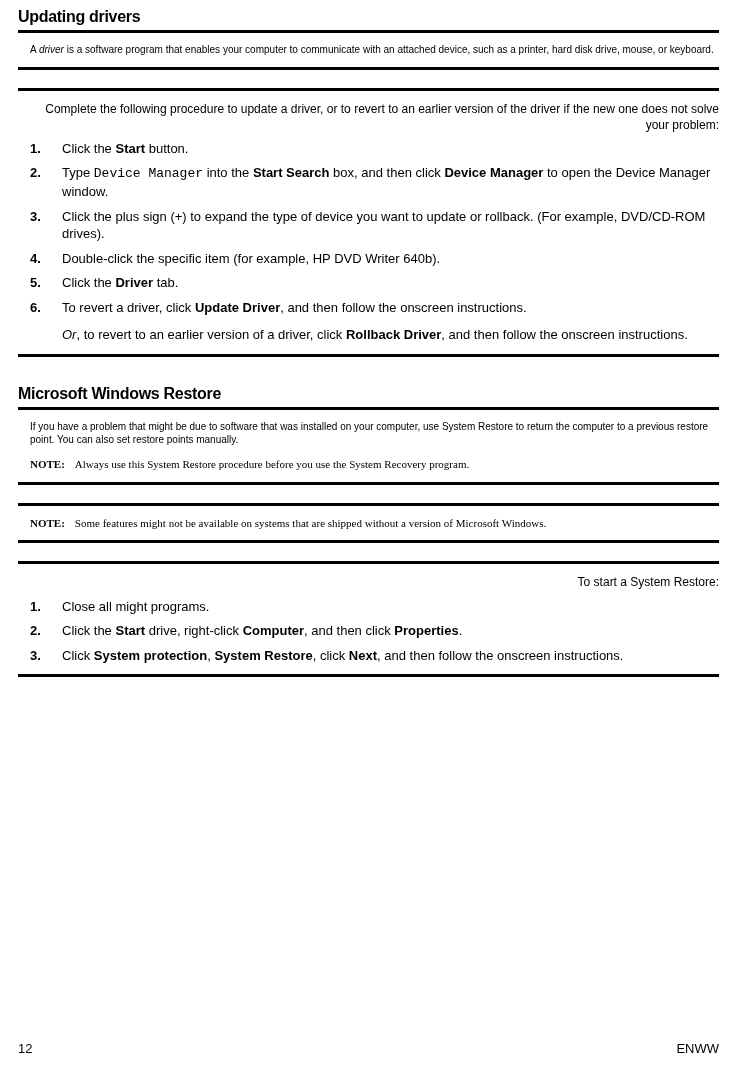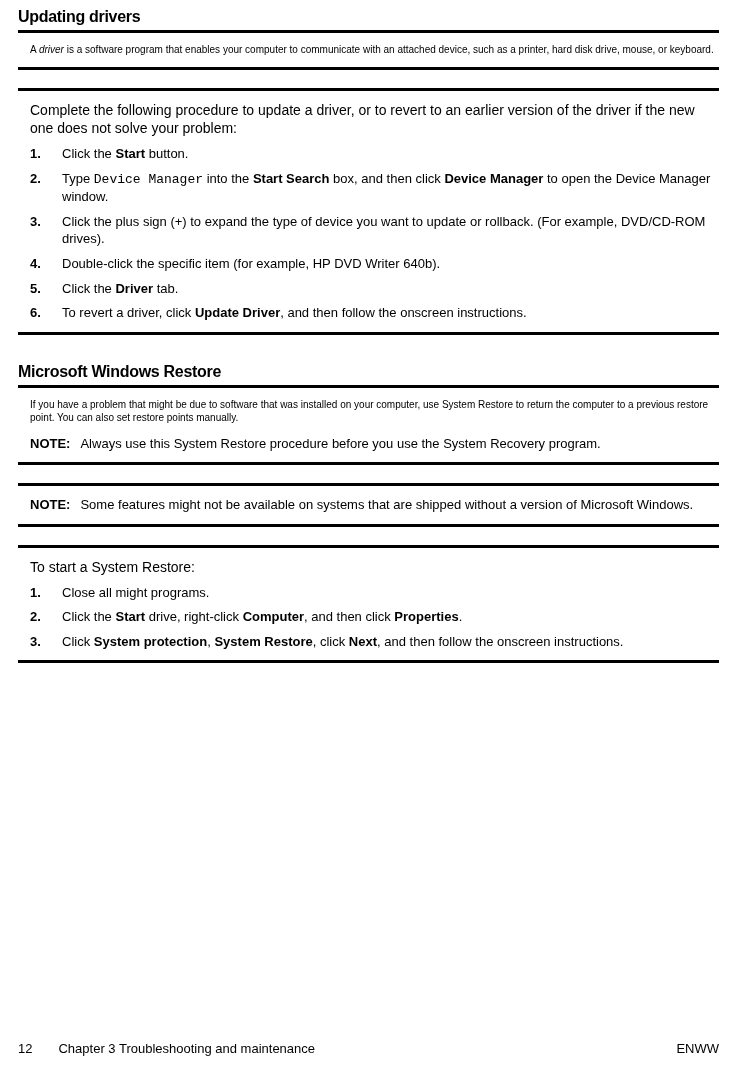--- a/index.html
+++ b/index.html
@@ -26,23 +26,24 @@
       border: none;
       border-top: 3px solid #000;
       margin: 0;
     }
     .para {
       font-size: 10px;
       line-height: 1.35;
       margin: 10px 0 10px 12px;
     }
     .para2 {
-      font-size: 14px;
+      font-size: 12px;
       line-height: 1.35;
       margin: 10px 0 6px 12px;
+      text-align: right;
     }
     .italic {
       font-style: italic;
     }
     .bold {
       font-weight: 700;
       text-align: center;
     }
     .mono {
       font-family: "Courier New", monospace;
@@ -67,22 +68,23 @@
     ol.steps > li .body {
       flex: 1;
     }
     .substep {
       margin-top: 10px;
       font-size: 13px;
       line-height: 1.35;
     }
     .note-block {
       margin: 10px 0 10px 12px;
-      font-size: 13px;
-      line-height: 1.35;
+      font-size: 11px;
+      line-height: 1.35;
+      font-family: Liberation Serif, serif;
     }
     .note-label {
       font-weight: 900;
       margin-right: 10px;
     }
     .spacer-sm {
       height: 18px;
     }
     .spacer-md {
       height: 28px;
@@ -93,21 +95,21 @@
       left: 18px;
       right: 28px;
       display: flex;
       justify-content: space-between;
       align-items: baseline;
       font-size: 13px;
     }
     .footer-left {
       display: flex;
       align-items: baseline;
-      gap: 26px;
+      gap: 18px;
     }
     .page-num {
       font-size: 13px;
     }
   </style>
 </head>
 <body>
 
 <h2 class="title">Updating drivers</h2>
 <hr class="rule-thick">
@@ -146,20 +148,23 @@
   <li>
     <span class="num">5.</span>
     <span class="body">
       <span>Click the </span><span class="bold">Driver</span><span> tab.</span>
     </span>
   </li>
   <li>
     <span class="num">6.</span>
     <span class="body">
       <span>To revert a driver, click </span><span class="bold">Update Driver</span><span>, and then follow the onscreen instructions.</span>
+      <div class="substep">
+        <span class="italic">Or</span><span>, to revert to an earlier version of a driver, click </span><span class="bold">Rollback Driver</span><span>, and then follow the onscreen instructions.</span>
+      </div>
     </span>
   </li>
 </ol>
 <hr class="rule-thick">
 
 <div class="spacer-md"></div>
 
 <h2 class="title">Microsoft Windows Restore</h2>
 <hr class="rule-thick">
 
@@ -199,16 +204,15 @@
     <span class="body">
       <span>Click </span><span class="bold">System protection</span><span>, </span><span class="bold">System Restore</span><span>, click </span><span class="bold">Next</span><span>, and then follow the onscreen instructions.</span>
     </span>
   </li>
 </ol>
 <hr class="rule-thick">
 
 <div class="footer">
   <div class="footer-left">
     <span class="page-num">12</span>
-    <span>Chapter 3   Troubleshooting and maintenance</span>
   </div>
   <span>ENWW</span>
 </div>
 
 </body></html>

